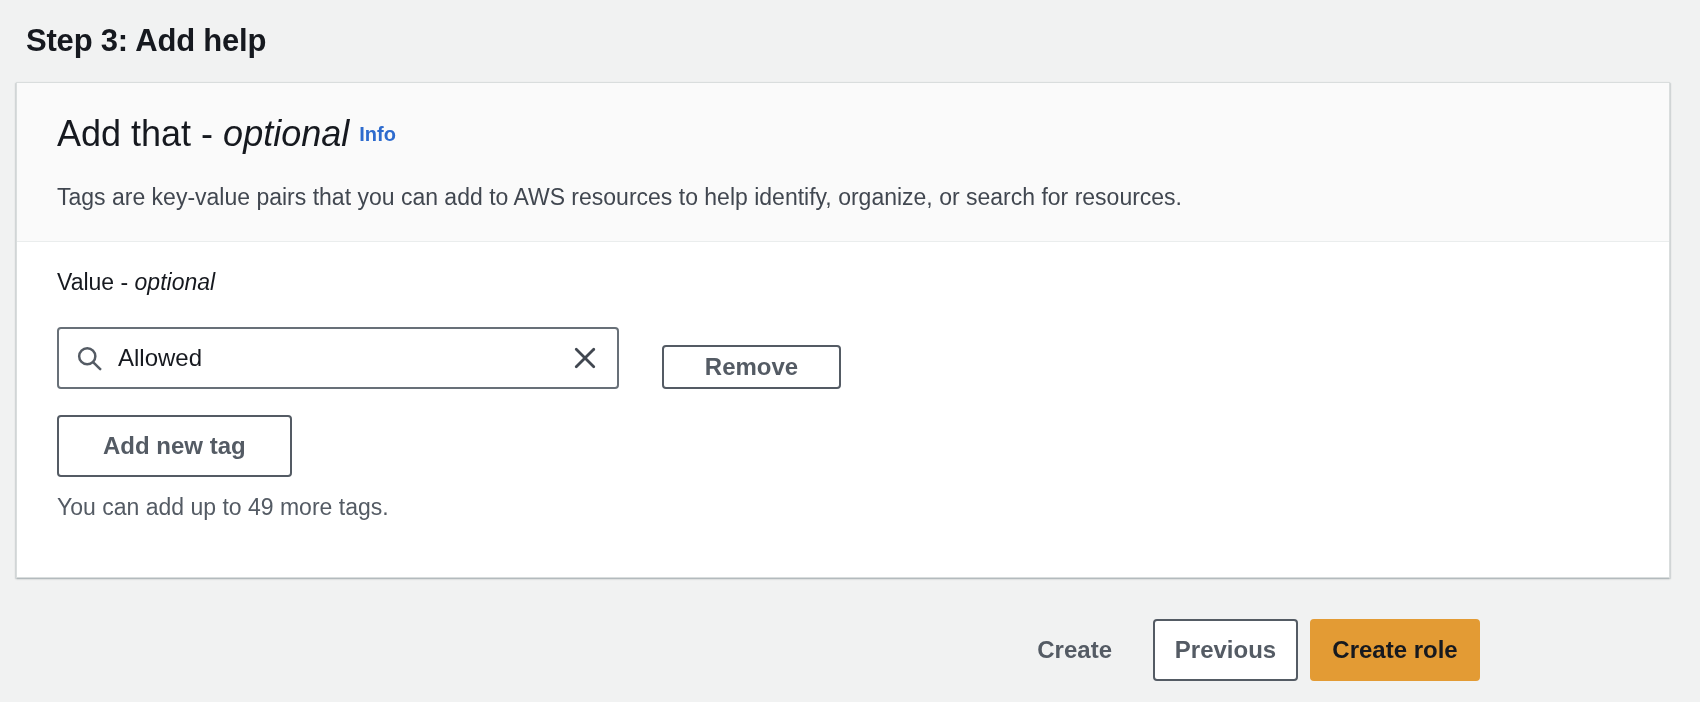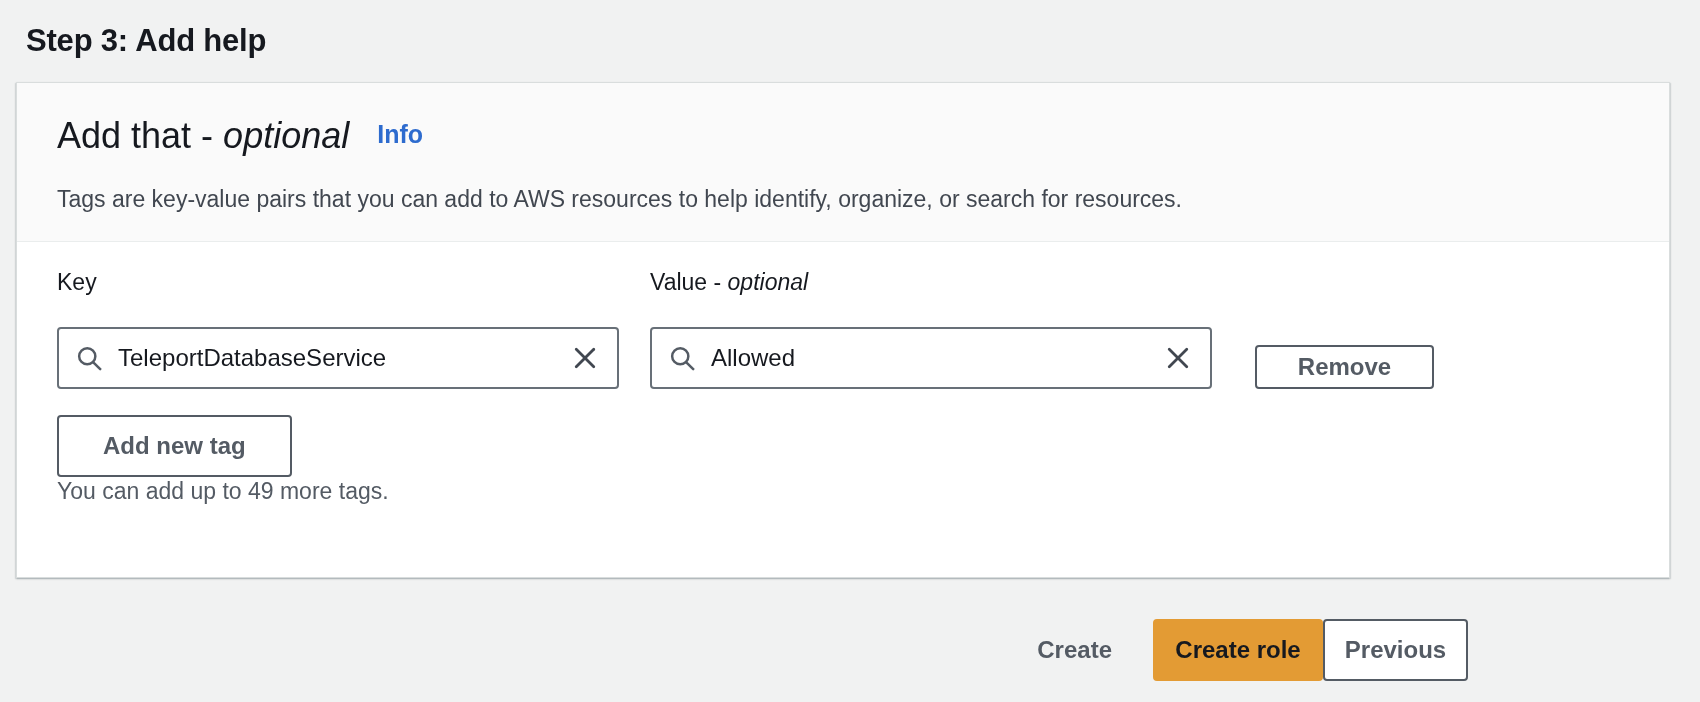--- a/index.html
+++ b/index.html
@@ -42,24 +42,23 @@
     padding: 28px 40px 0 40px;
   }
   .panel-title {
     font-size: 36px;
     font-weight: 400;
     color: #16191f;
     line-height: 46px;
   }
   .panel-title .optional-italic { font-style: italic; }
   .info-link {
-    font-size: 25px;
+    font-size: 20px;
     font-weight: 700;
     color: #2d6bce;
-    margin-left: 18px;
     vertical-align: 5px;
     text-decoration: none;
     cursor: pointer;
   }
   .panel-desc {
     margin-top: 25px;
     font-size: 23px;
     color: #414750;
     line-height: 30px;
   }
@@ -131,21 +130,21 @@
     height: 44px;
     margin-left: 43px;
   }
   .add-tag-btn {
     display: block;
     margin-top: 26px;
     height: 62px;
     padding: 0 44px;
   }
   .hint {
-    margin-top: 0;
+    margin-top: 16px;
     font-size: 23px;
     color: #545b64;
     line-height: 28px;
   }
 
   .footer {
     position: absolute;
     top: 619px;
     right: 220px;
     height: 62px;
@@ -178,38 +177,20 @@
     <div class="panel-title">
       <span>Add that - </span><span class="optional-italic">optional</span>
       <a class="info-link">Info</a>
     </div>
     <div class="panel-desc">Tags are key-value pairs that you can add to AWS resources to help identify, organize, or search for resources.</div>
   </div>
 
   <div class="panel-body">
     <div class="tag-row">
 
-      <div class="field">
-        <label class="field-label">
-          <span>Key</span>
-        </label>
-        <div class="input-wrap">
-          <svg class="search-glyph" viewBox="0 0 24 24" fill="none" stroke="#545b64" stroke-width="2.2" stroke-linecap="round">
-            <circle cx="10" cy="10" r="7.2"></circle>
-            <line x1="15.4" y1="15.4" x2="21.5" y2="21.5"></line>
-          </svg>
-          <input type="text" value="TeleportDatabaseService" style="">
-          <button class="clear-btn">
-            <svg viewBox="0 0 24 24" fill="none" stroke="#414750" stroke-width="2.4" stroke-linecap="round">
-              <line x1="4.5" y1="4.5" x2="19.5" y2="19.5"></line>
-              <line x1="19.5" y1="4.5" x2="4.5" y2="19.5"></line>
-            </svg>
-          </button>
-        </div>
-      </div>
 
       <div class="field">
         <label class="field-label">
           <span>Value - </span><span class="optional-italic">optional</span>
         </label>
         <div class="input-wrap">
           <svg class="search-glyph" viewBox="0 0 24 24" fill="none" stroke="#545b64" stroke-width="2.2" stroke-linecap="round">
             <circle cx="10" cy="10" r="7.2"></circle>
             <line x1="15.4" y1="15.4" x2="21.5" y2="21.5"></line>
           </svg>
@@ -227,15 +208,15 @@
     </div>
 
     <button class="btn btn-normal add-tag-btn">Add new tag</button>
 
     <div class="hint">You can add up to 49 more tags.</div>
   </div>
 </section>
 
 <div class="footer">
   <span class="cancel-link">Create</span>
+  <button class="btn btn-normal prev-btn">Previous</button>
   <button class="btn create-btn">Create role</button>
-  <button class="btn btn-normal prev-btn">Previous</button>
 </div>
 
 </body></html>

